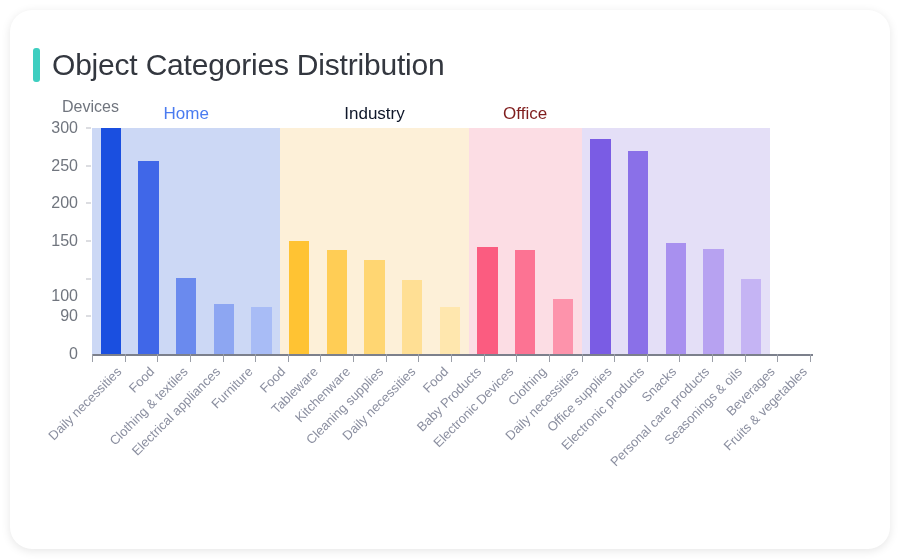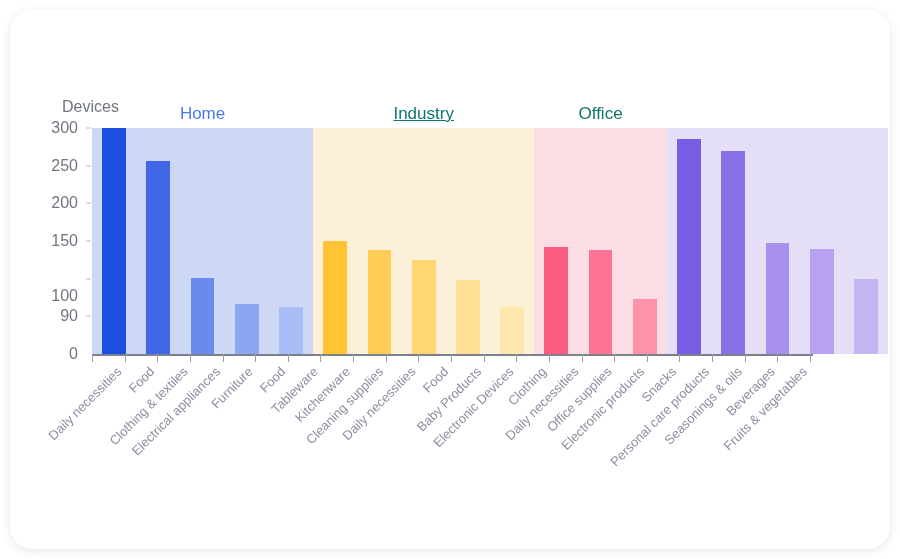--- a/index.html
+++ b/index.html
@@ -58,21 +58,21 @@
     color: #70757e;
     white-space: nowrap;
   }
 
   
   
   #plot {
     position: absolute;
     left: 82px;
     top: 118px;
-    width: 796px;
+    width: 678px;
     height: 226px;
   }
   #bands {
     position: absolute;
     inset: 0;
     display: flex;
   }
   .band {
     height: 100%;
     position: relative;
@@ -159,20 +159,24 @@
     white-space: nowrap;
     transform-origin: right top;
     transform: rotate(-45deg);
   }
 </style>
 </head>
 <body>
 
 <div id="card">
 
+  <div id="title-row">
+    <div id="title-accent"></div>
+    <div id="title-text">Object Categories Distribution</div>
+  </div>
 
   <div id="y-axis-title">Devices</div>
 
   <div id="y-labels">
       <div class="y-tick-label" style="top: 226px;">0</div>
       <div class="y-tick-label" style="top: 188.333px;">90</div>
       <div class="y-tick-label" style="top: 150.667px; margin-top: 17px;">100</div>
       <div class="y-tick-label" style="top: 113px; text-align: right;">150</div>
       <div class="y-tick-label" style="top: 75.3333px;">200</div>
       <div class="y-tick-label" style="top: 37.6667px;">250</div>
@@ -195,41 +199,41 @@
             </div>
             <div class="bar-cell" style="flex: 1 1 0%;">
               <div class="bar" title="Electrical appliances: 67" style="height: 50.4733px; background: rgb(141, 166, 242);"></div>
             </div>
             <div class="bar-cell" style="flex: 1 1 0%;">
               <div class="bar" title="Furniture: 62" style="height: 46.7067px; background: rgb(168, 188, 246);"></div>
             </div>
           </div>
         </div>
         <div class="band" style="flex: 5 1 0%; background: rgb(253, 240, 216);">
-          <div class="band-label" style="color: #0f766e; text-decoration: underline;">Industry</div>
+          <div class="band-label" style="color: #0f172a;">Industry</div>
           <div class="bars">
             <div class="bar-cell" style="flex: 1 1 0%;">
               <div class="bar" title="Daily necessities: 150" style="height: 113px; background: rgb(255, 195, 51);"></div>
             </div>
             <div class="bar-cell" style="flex: 1 1 0%;">
               <div class="bar" title="Food: 138" style="height: 103.96px; background: rgb(255, 205, 85);"></div>
             </div>
             <div class="bar-cell" style="flex: 1 1 0%;">
               <div class="bar" title="Baby Products: 125" style="height: 94.1667px; background: rgb(255, 214, 114);"></div>
             </div>
             <div class="bar-cell" style="flex: 1 1 0%;">
               <div class="bar" title="Electronic Devices: 98" style="height: 73.8267px; background: rgb(255, 223, 148);"></div>
             </div>
             <div class="bar-cell" style="flex: 1 1 0%;">
               <div class="bar" title="Clothing: 62" style="height: 46.7067px; background: rgb(255, 231, 174);"></div>
             </div>
           </div>
         </div>
         <div class="band" style="flex: 3 1 0%; background: rgb(252, 221, 228);">
-          <div class="band-label" style="color: #0f766e;">Office</div>
+          <div class="band-label" style="color: #7f1d1d;">Office</div>
           <div class="bars">
             <div class="bar-cell" style="flex: 1 1 0%;">
               <div class="bar" title="Daily necessities: 142" style="height: 106.973px; background: rgb(251, 92, 128);"></div>
             </div>
             <div class="bar-cell" style="flex: 1 1 0%;">
               <div class="bar" title="Office supplies: 138" style="height: 103.96px; background: rgb(252, 115, 147);"></div>
             </div>
             <div class="bar-cell" style="flex: 1 1 0%;">
               <div class="bar" title="Electronic products: 73" style="height: 54.9933px; background: rgb(253, 147, 171);"></div>
             </div>

